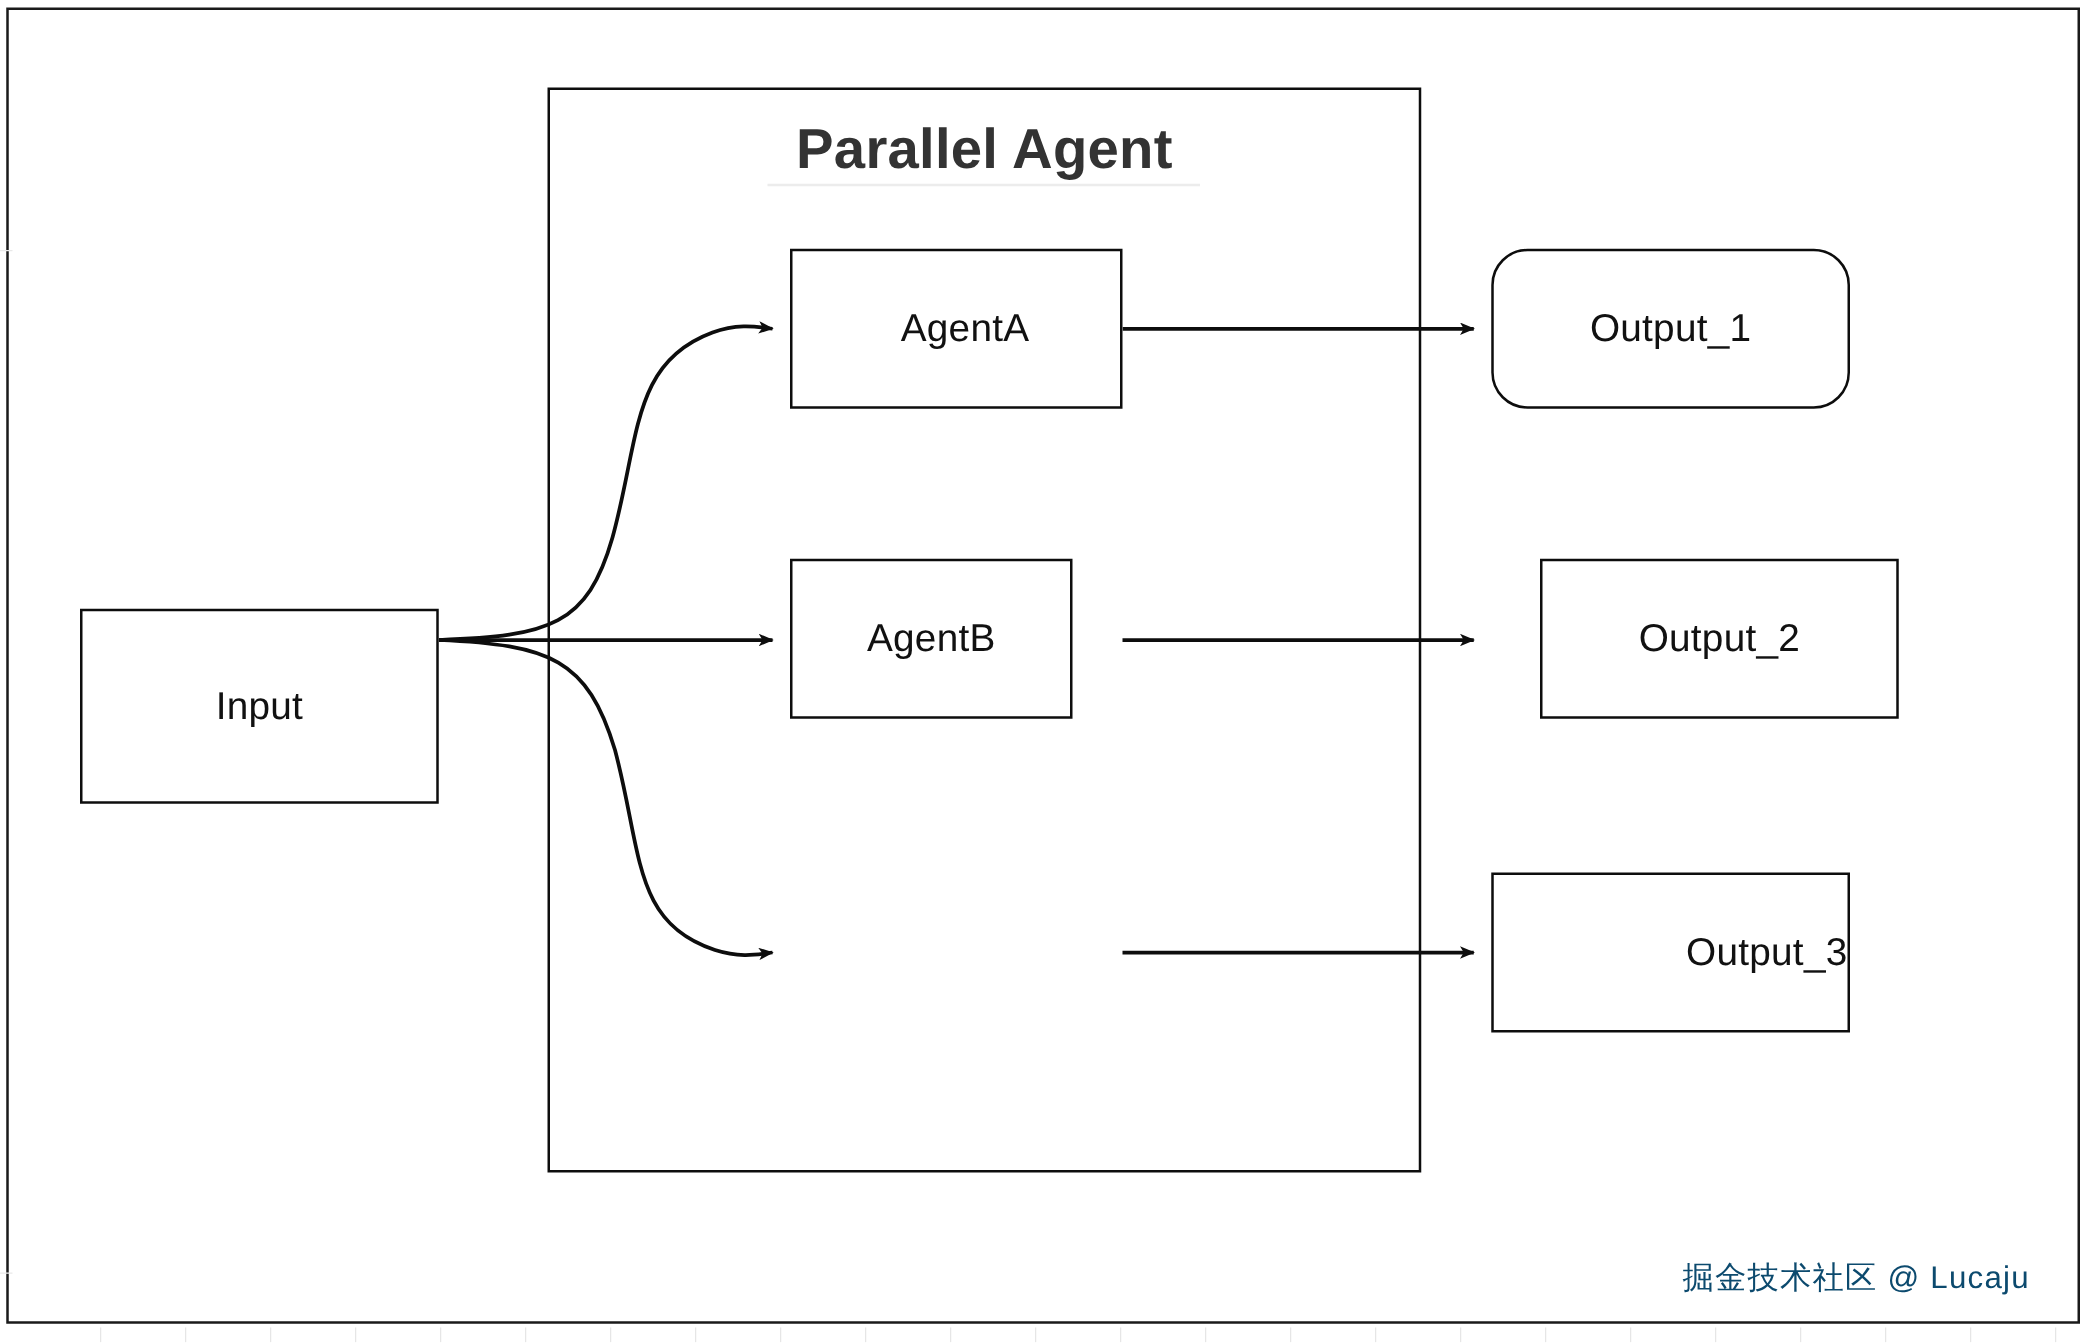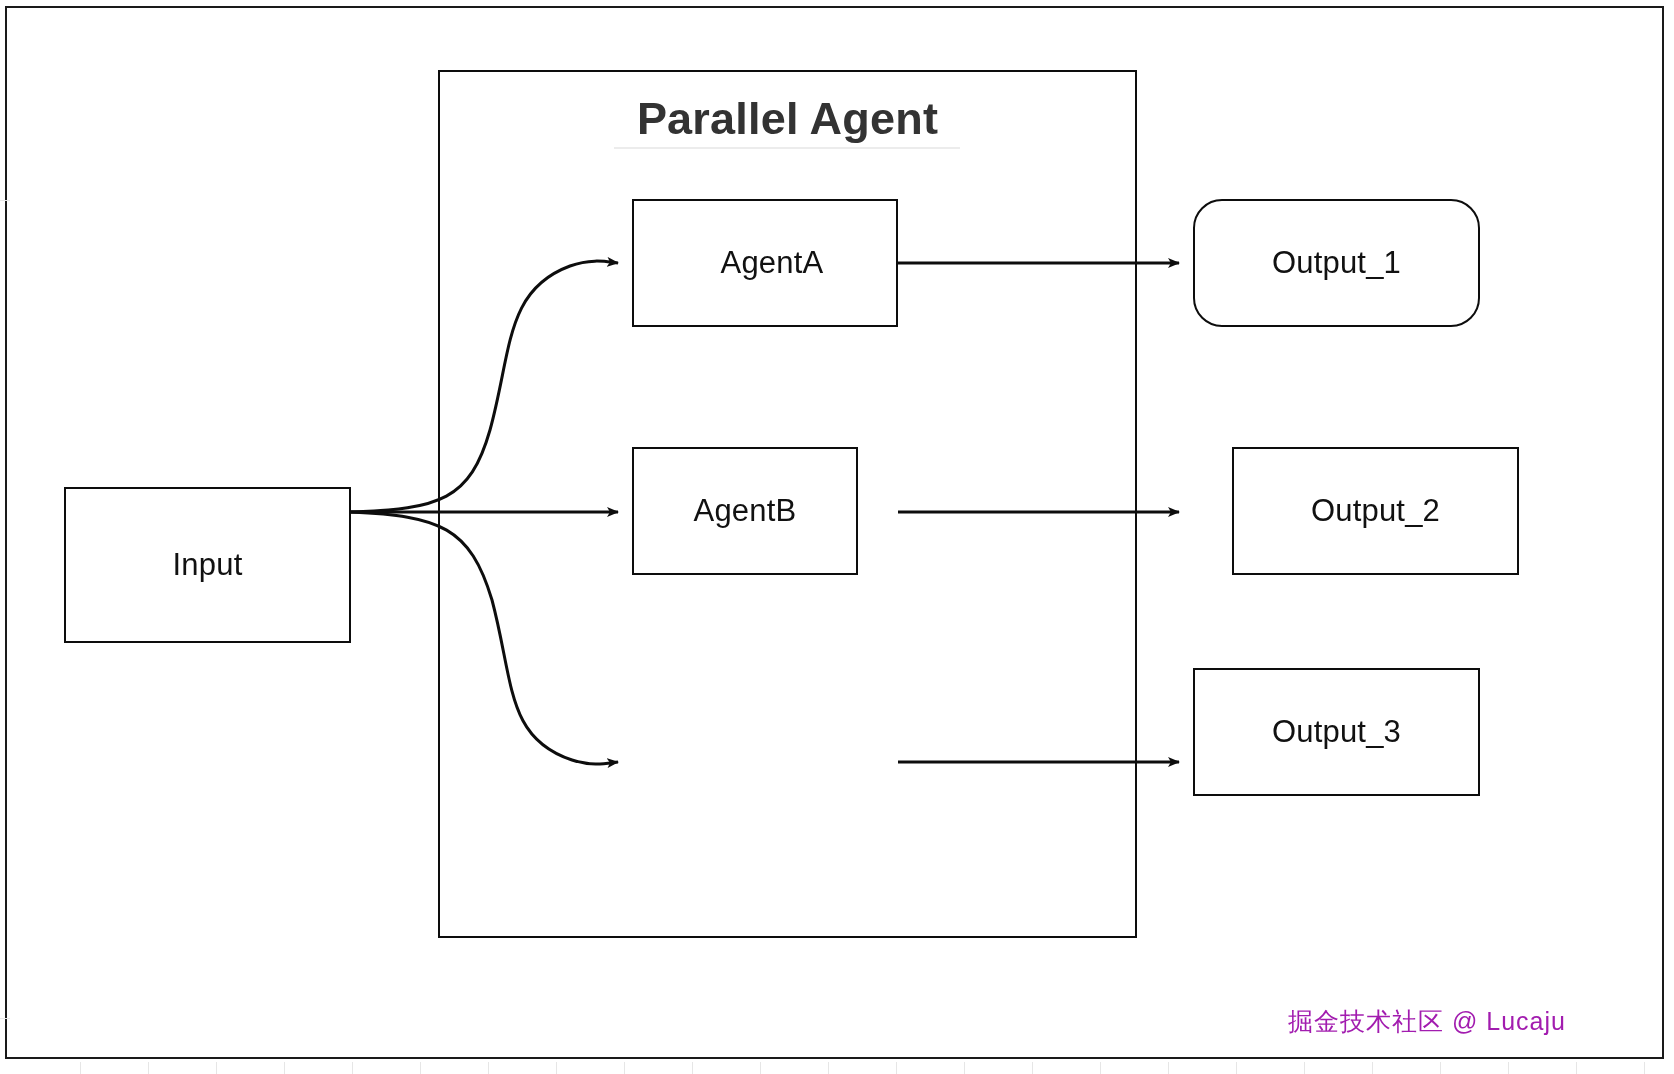--- a/index.html
+++ b/index.html
@@ -105,39 +105,39 @@
     font-size: 31px;
     color: #111111;
     letter-spacing: 0.2px;
   }
   #node-input   { left: 64px;   top: 447px; width: 287px; height: 156px; margin-top: 40px; }
   #node-agent-a { left: 632px;  top: 199px; width: 266px; height: 128px; padding-left: 14px; }
   #node-agent-b { left: 632px;  top: 447px; width: 226px; height: 128px; }
   #node-agent-c { left: 632px;  top: 698px; width: 266px; height: 128px; }
   #node-output-1 { left: 1193px; top: 199px; width: 287px; height: 128px; border-radius: 29px; }
   #node-output-2 { left: 1232px; top: 447px; width: 287px; height: 128px; }
-  #node-output-3 { left: 1193px; top: 668px; width: 287px; height: 128px; }
+  #node-output-3 { left: 1193px; top: 698px; width: 287px; height: 128px; justify-content: flex-end; }
 
   
   #edges {
     position: absolute;
     left: 0;
     top: 0;
     width: 1674px;
     height: 1074px;
     pointer-events: none;
   }
 
   
   #watermark {
     position: absolute;
-    left: 1288px;
+    left: 1346px;
     top: 1005px;
     font-size: 25px;
-    color: #a21caf;
+    color: #0c4a6e;
     white-space: nowrap;
     letter-spacing: 1px;
   }
 </style>
 </head>
 <body>
 
 <div id="canvas">
 
   <div id="page-frame"></div>

